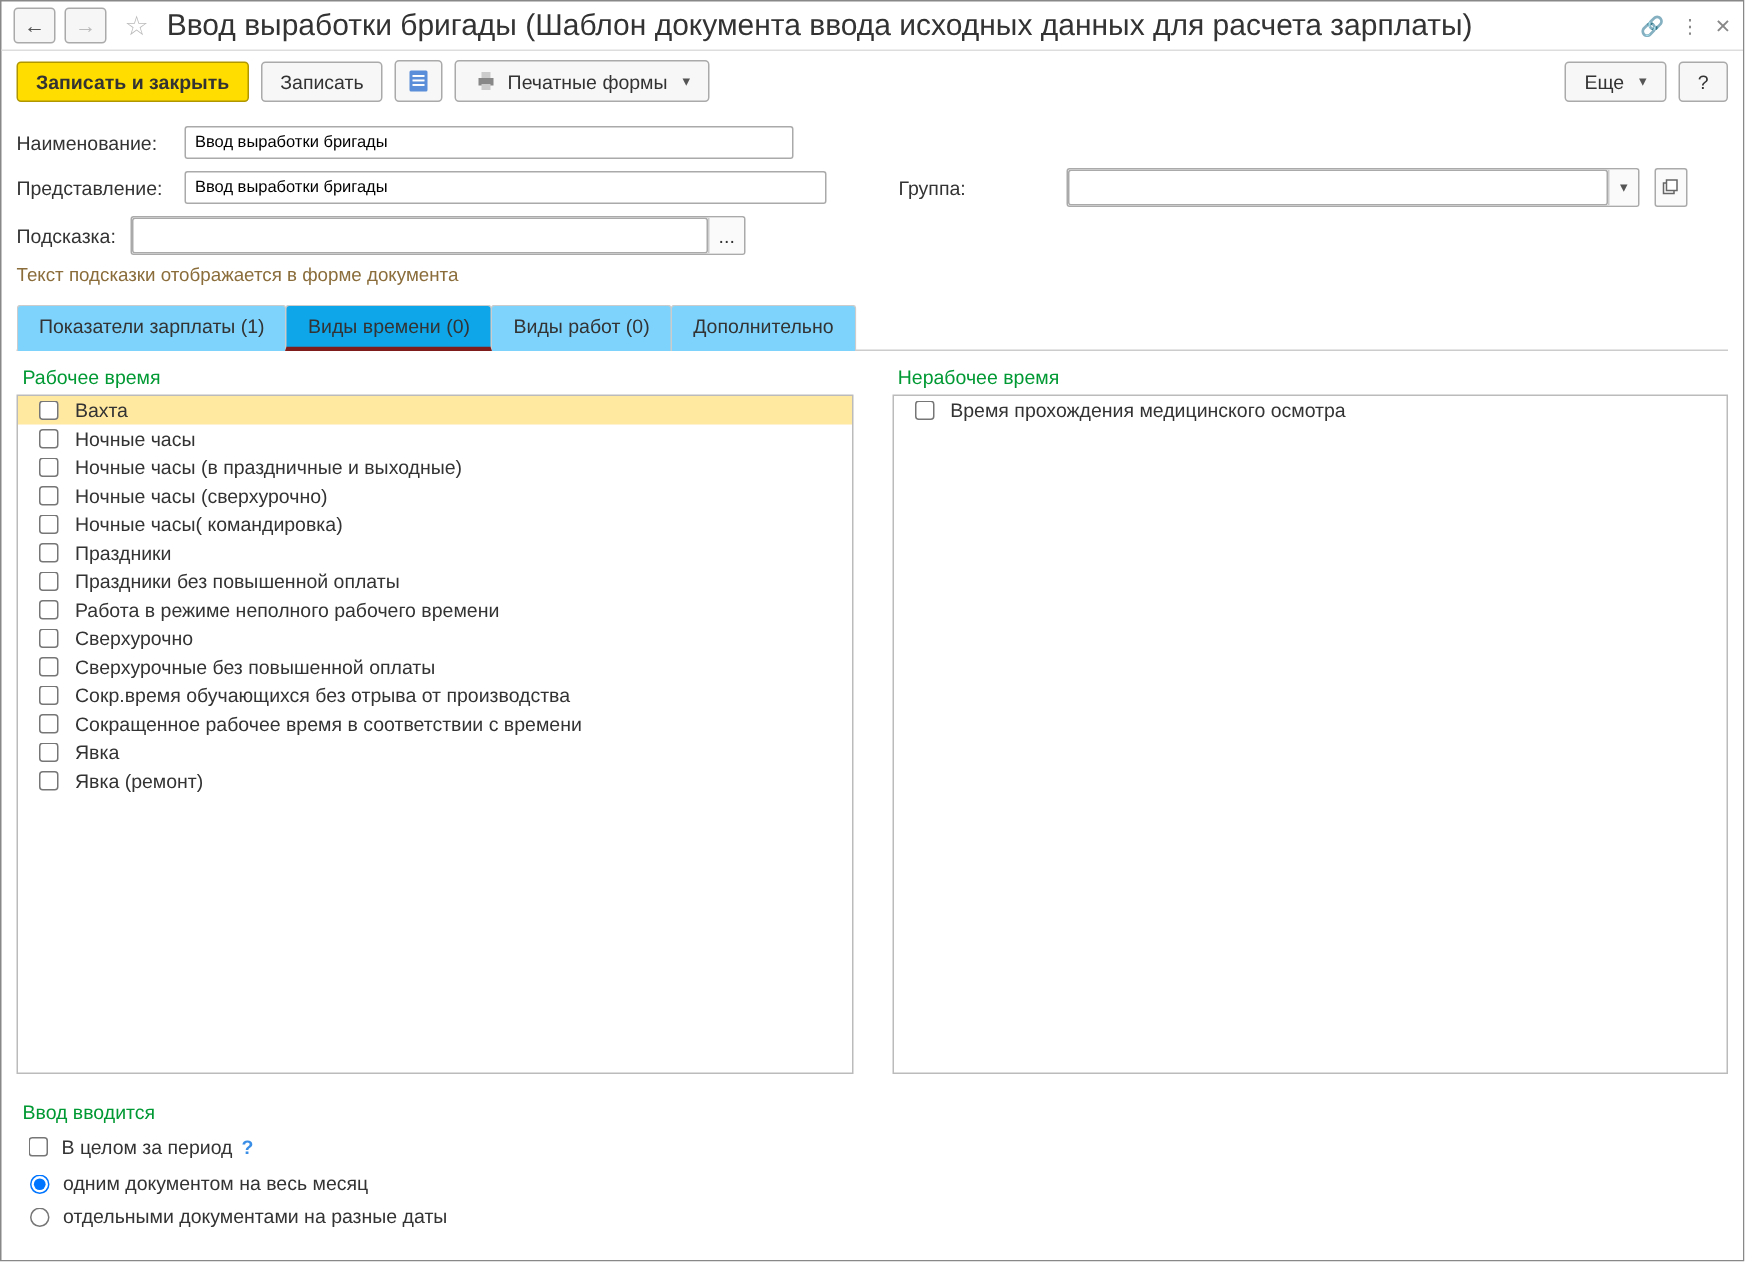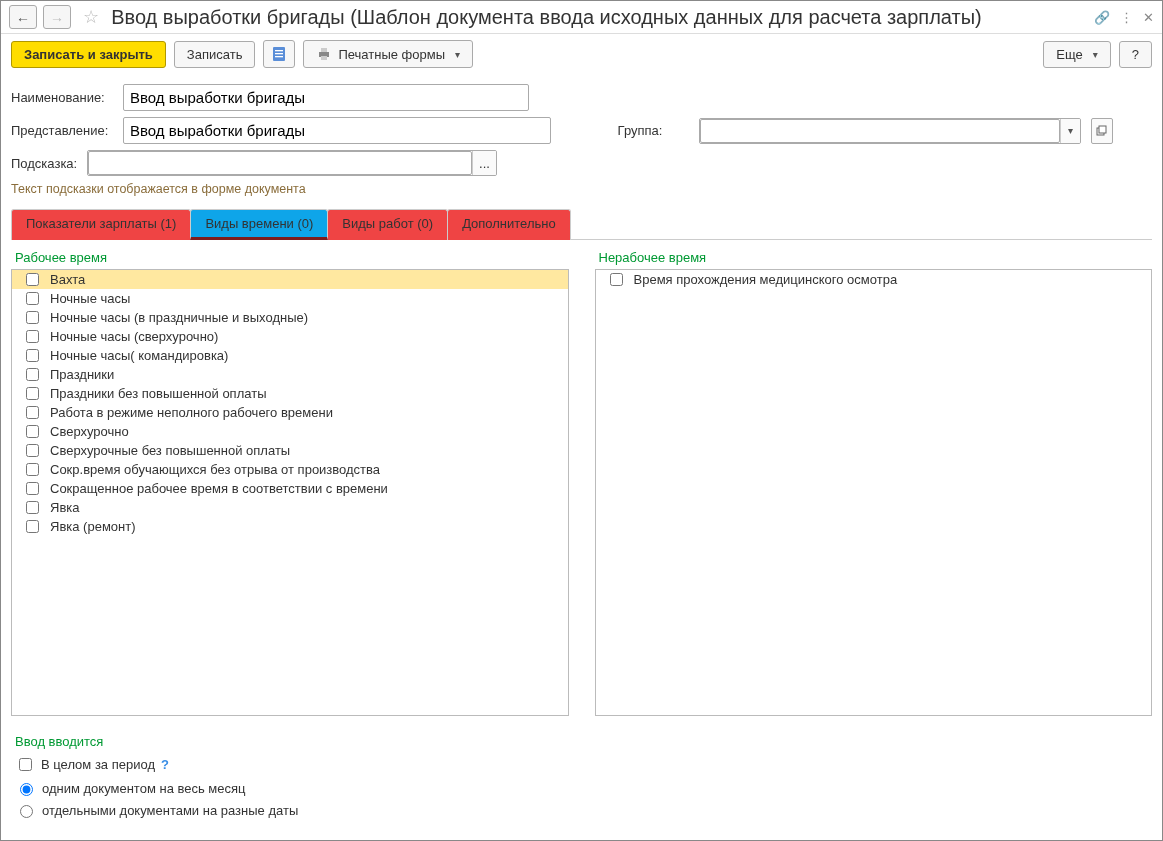--- a/index.html
+++ b/index.html
@@ -89,27 +89,27 @@
     align-items: center;
     margin: 6px 0;
     gap: 6px;
   }
   .form-row label { min-width: 106px; }
   .form-row.repr label:first-child { min-width: 106px; }
   input[type=text], .combo {
     border: 1px solid #aaa;
     border-radius: 2px;
     padding: 4px 6px;
-    font-size: 15px;
+    font-size: 11px;
     background: #fff;
   }
   .name-input { width: 406px; }
   .repr-row { display: flex; align-items: center; gap: 6px; width: 100%; }
   .repr-input { width: 428px; }
-  .group-label { margin-left: 30px; text-align: center; }
+  .group-label { margin-left: 42px; }
   .group-field {
     flex: 1;
     display: flex;
     border: 1px solid #aaa;
     border-radius: 2px;
     height: 26px;
     overflow: hidden;
     max-width: 382px;
   }
   .group-input { flex: 1; border: none; padding: 4px 6px; outline: none; }
@@ -147,21 +147,21 @@
   .tabs {
     display: flex;
     border-bottom: 1px solid #ccc;
     margin: 0 10px;
   }
   .tab {
     padding: 6px 14px;
     border: 1px solid #ccc;
     border-bottom: none;
     margin-right: -1px;
-    background: #ef4444;
+    background: #7dd3fc;
     cursor: pointer;
     border-radius: 3px 3px 0 0;
     position: relative;
     top: 1px;
   }
   .tab.active { background: #0ea5e9; font-weight: normal; border-bottom: 3px solid #7f1d1d; z-index: 2; }
 
   .tab-body {
     display: flex;
     gap: 26px;

